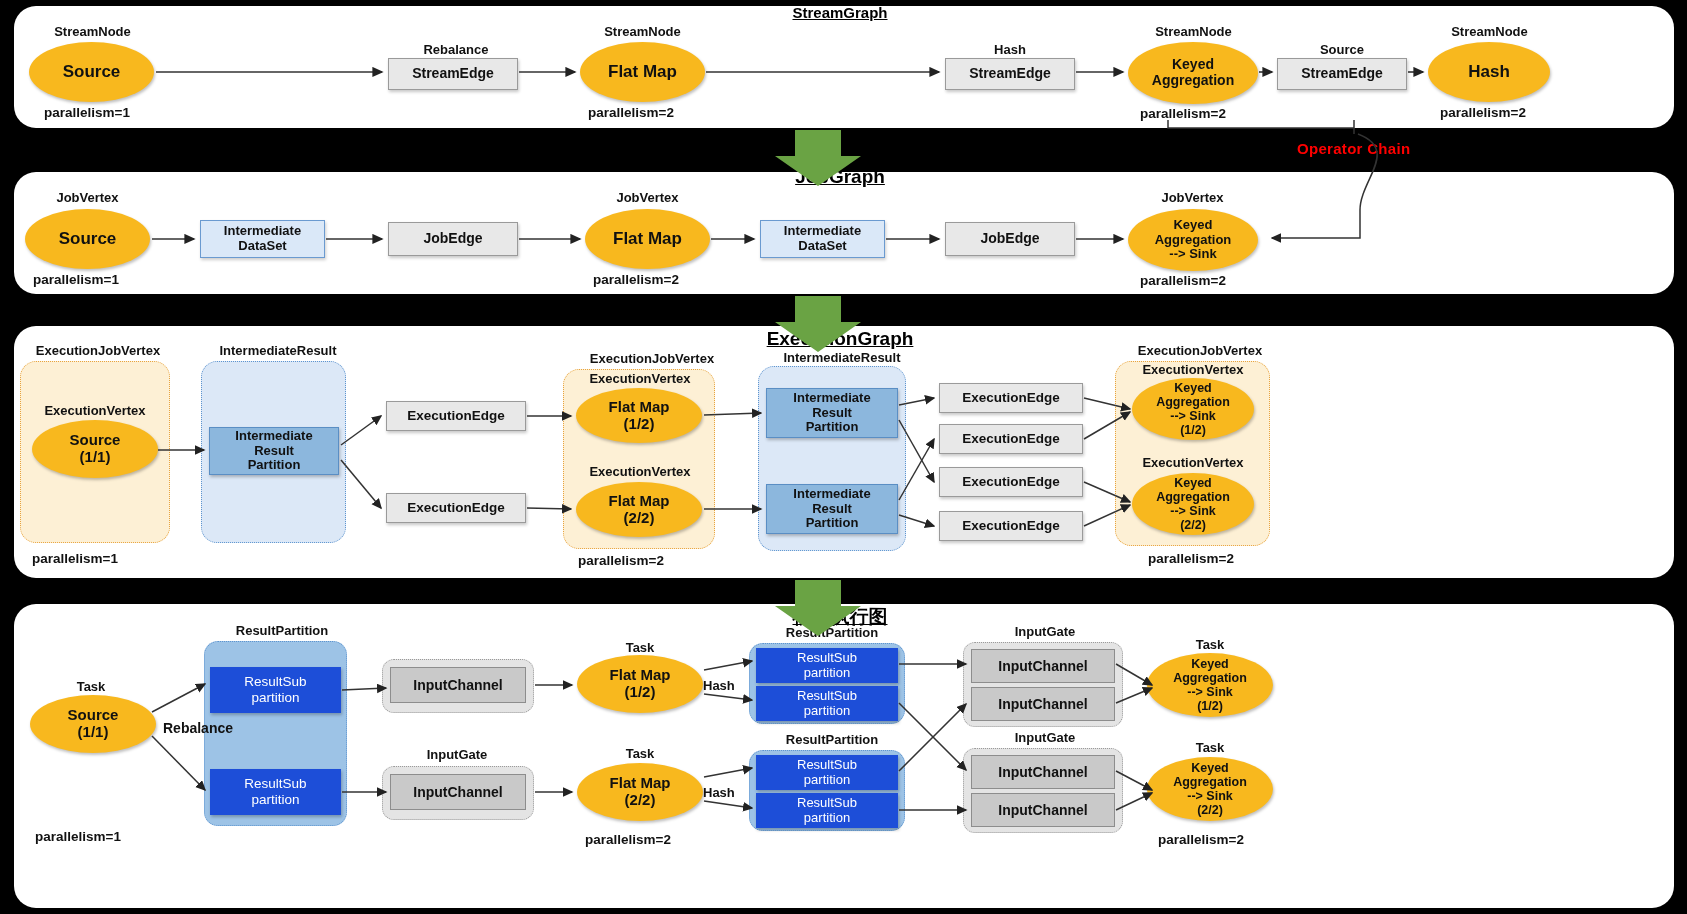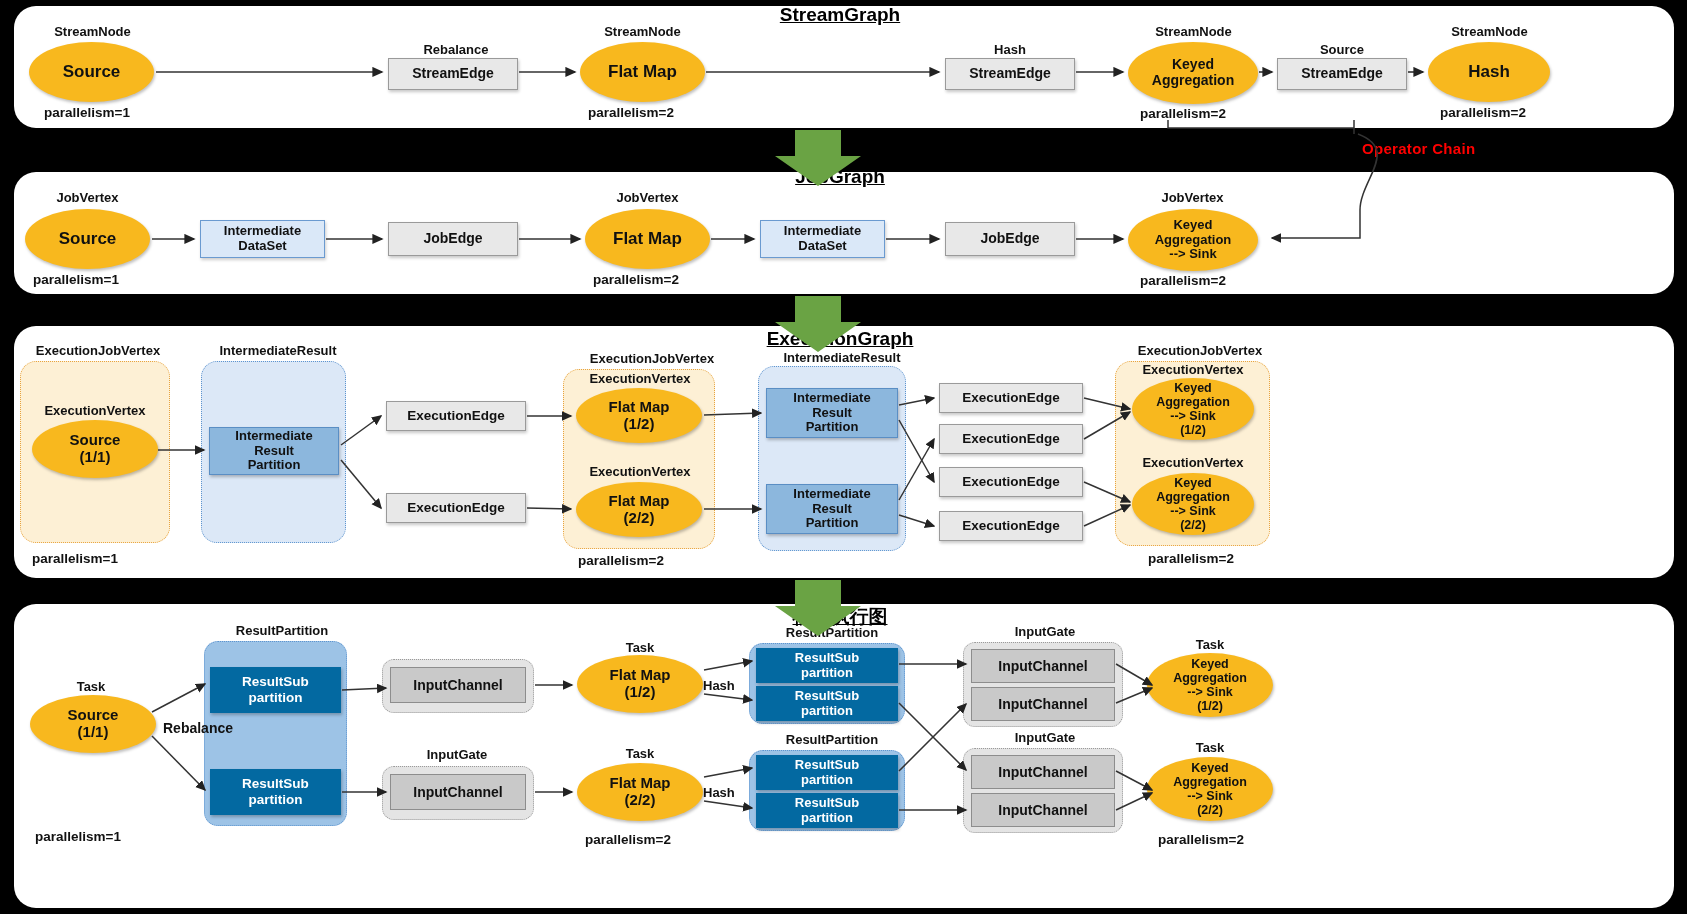--- a/index.html
+++ b/index.html
@@ -45,23 +45,23 @@
     text-align:center; font-weight:bold; color:#111;
     line-height:1.12; box-shadow:1px 2px 3px rgba(0,0,0,.2);
   }
   .midblue {
     position:absolute; background:#8CB7DD; border:1px solid #5a8ec4;
     display:flex; align-items:center; justify-content:center;
     text-align:center; font-weight:bold; color:#111;
     line-height:1.15; box-shadow:1px 2px 3px rgba(0,0,0,.25);
   }
   .darkblue {
-    position:absolute; background:#0369a1;
-    display:flex; align-items:center; justify-content:center;
-    text-align:center; font-weight:bold; color:#fff;
+    position:absolute; background:#1d4ed8;
+    display:flex; align-items:center; justify-content:center;
+    text-align:center; font-weight:normal; color:#fff;
     line-height:1.15; box-shadow:1px 2px 3px rgba(0,0,0,.25);
   }
   .dash-cream {
     position:absolute; background:#FDF0D5; border:1.5px dotted #E8A33D;
     border-radius:16px;
   }
   .dash-lblue {
     position:absolute; background:#DCE8F7; border:1.5px dotted #5d94cf;
     border-radius:16px;
   }
@@ -83,21 +83,21 @@
   .opchain {
     position:absolute; color:#FF0000; font-weight:bold;
     font-size:15px; white-space:nowrap; letter-spacing:.3px;
   }
 </style>
 </head>
 <body>
 
 <div class="panel" style="left:14px; top:6px; width:1660px; height:122px;"></div>
 
-<div class="title" style="left:700px; top:4px; width:280px; font-size:19px;">StreamGraph</div>
+<div class="title" style="left:700px; top:4px; width:280px; font-size:15px;">StreamGraph</div>
 
 <div class="caption" style="left:35px; top:24px; width:115px;">StreamNode</div>
 <div class="ellipse" style="left:29px; top:42px; width:125px; height:60px; font-size:17px;">Source</div>
 <div class="plabel" style="left:44px; top:105px;">parallelism=1</div>
 
 <div class="caption" style="left:396px; top:42px; width:120px;">Rebalance</div>
 <div class="greybox" style="left:388px; top:58px; width:130px; height:32px; font-size:14px;">StreamEdge</div>
 
 <div class="caption" style="left:585px; top:24px; width:115px;">StreamNode</div>
 <div class="ellipse" style="left:580px; top:42px; width:125px; height:60px; font-size:17px;">Flat Map</div>
@@ -111,21 +111,21 @@
 Aggregation</div>
 <div class="plabel" style="left:1140px; top:106px;">parallelism=2</div>
 
 <div class="caption" style="left:1282px; top:42px; width:120px;">Source</div>
 <div class="greybox" style="left:1277px; top:58px; width:130px; height:32px; font-size:14px;">StreamEdge</div>
 
 <div class="caption" style="left:1432px; top:24px; width:115px;">StreamNode</div>
 <div class="ellipse" style="left:1428px; top:42px; width:122px; height:60px; font-size:17px;">Hash</div>
 <div class="plabel" style="left:1440px; top:105px;">parallelism=2</div>
 
-<div class="opchain" style="left:1362px; top:140px;">Operator Chain</div>
+<div class="opchain" style="left:1297px; top:140px;">Operator Chain</div>
 
 <div class="panel" style="left:14px; top:172px; width:1660px; height:122px;"></div>
 
 <div class="title" style="left:700px; top:166px; width:280px; font-size:19px;">JobGraph</div>
 
 <div class="caption" style="left:30px; top:190px; width:115px;">JobVertex</div>
 <div class="ellipse" style="left:25px; top:209px; width:125px; height:60px; font-size:17px;">Source</div>
 <div class="plabel" style="left:33px; top:272px;">parallelism=1</div>
 
 <div class="bluebox" style="left:200px; top:220px; width:125px; height:38px; font-size:13px; white-space:pre-line;">Intermediate

